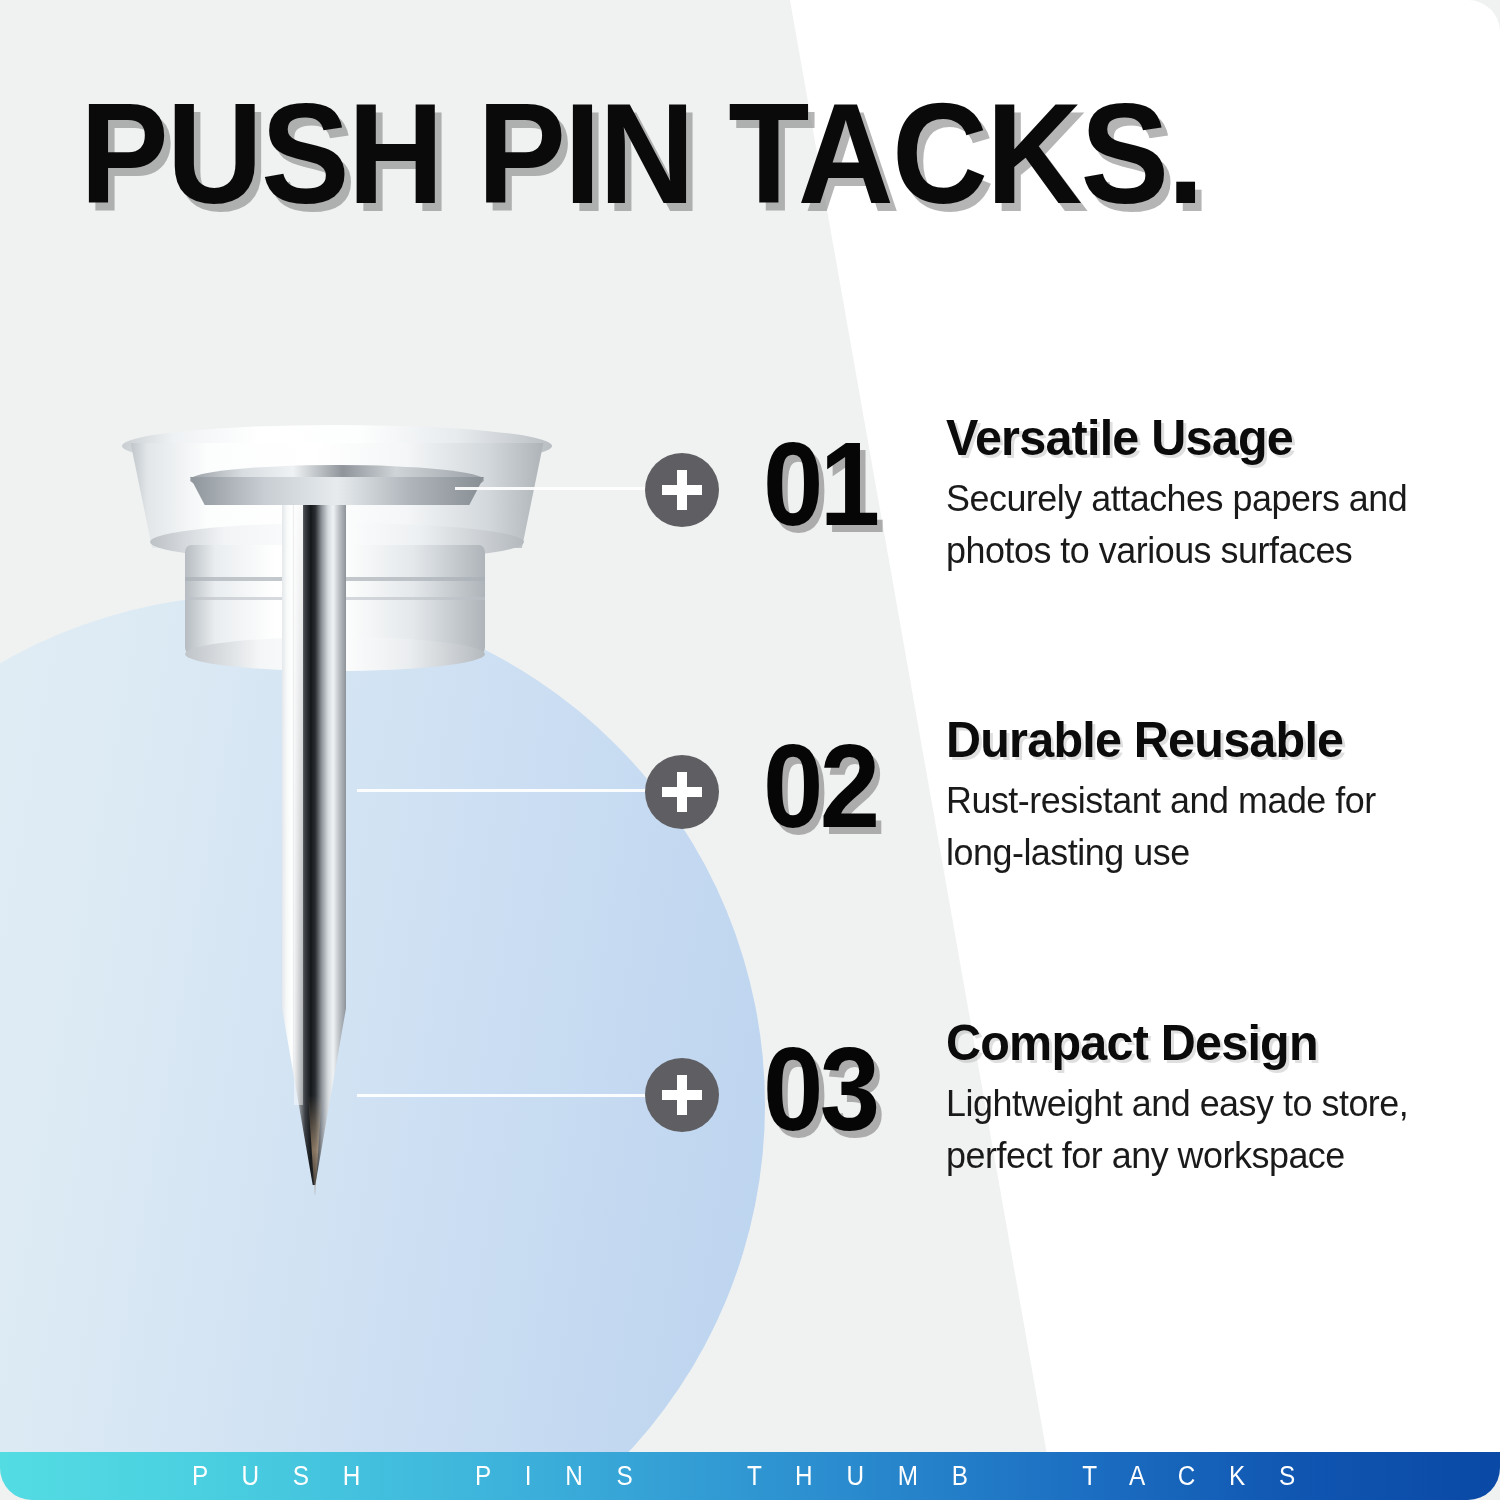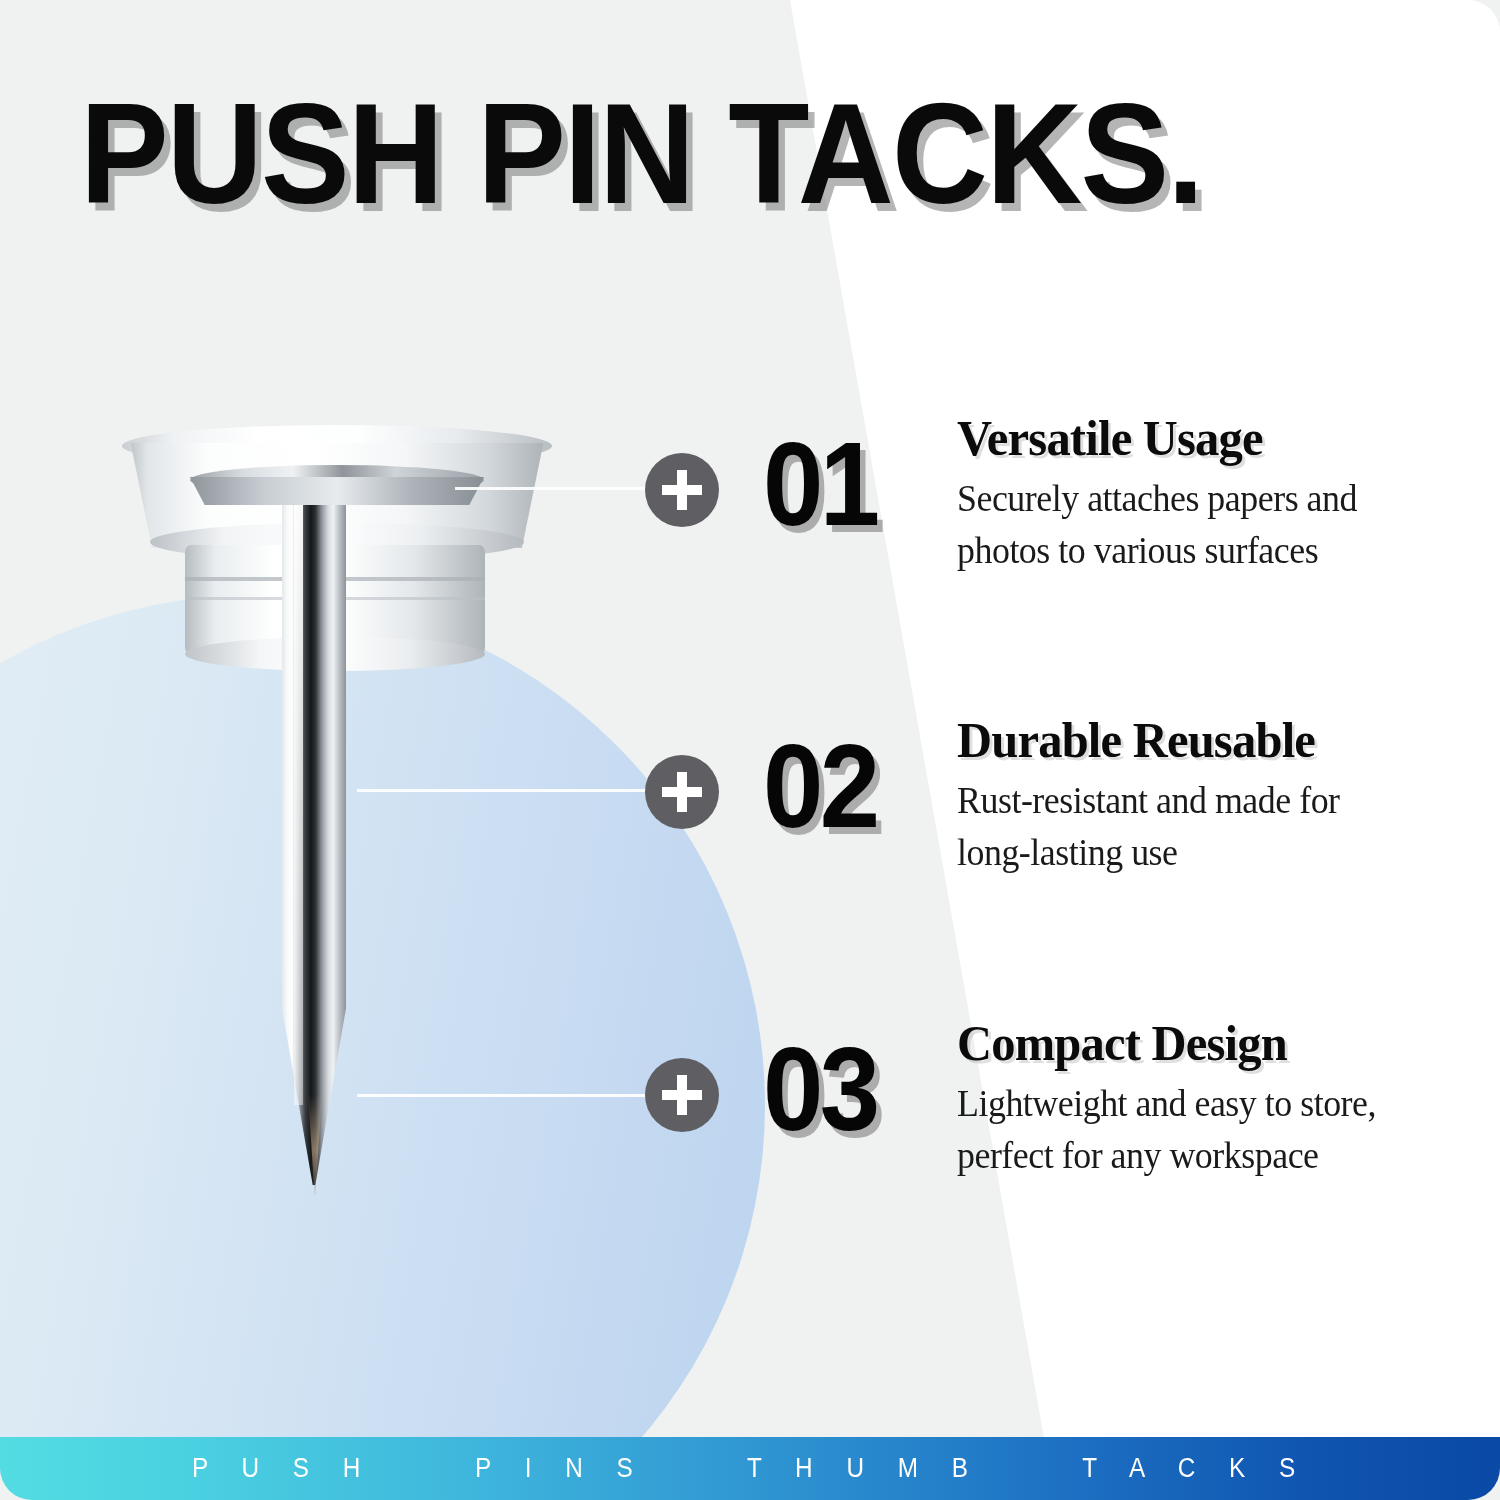--- a/index.html
+++ b/index.html
@@ -132,21 +132,21 @@
 
   .fnum {
     position:absolute; left:118px; top:-28px;
     font-size:118px; line-height:1;
     font-weight:bold; letter-spacing:-4px;
     color:#060606;
     transform:scaleX(0.92);
     transform-origin:left top;
     text-shadow:6px 7px 0 rgba(125,125,125,0.6);
   }
-  .ftext { position:absolute; left:312px; top:-42px; width:540px;font-family:Liberation Serif, serif; }
+  .ftext { position:absolute; left:301px; top:-42px; width:540px; }
   .fhead {
     font-size:50px; line-height:1.08;
     font-weight:bold; letter-spacing:-0.8px;
     color:#0B0B0B;
     white-space:nowrap;
     transform:scaleX(0.97);
     transform-origin:left top;
     text-shadow:3px 3px 0 rgba(140,140,140,0.28);
   }
   .fbody {
@@ -155,21 +155,21 @@
     font-weight:normal; letter-spacing:-0.5px;
     color:#1A1A1A;
     transform:scaleX(0.97);
     transform-origin:left top;
   }
   .fbody span { display:block; white-space:nowrap; }
 
   
   .banner {
     position:absolute; left:0; bottom:0;
-    width:1500px; height:63px;
+    width:1500px; height:48px;
     background:linear-gradient(90deg,#54DCE3 0%,#49CFE0 14%,#3EB5DC 32%,#2E93D1 52%,#1C6FC2 72%,#0F54B0 88%,#0A49A6 100%);
     display:flex; align-items:center; justify-content:center;margin-top:32px;
   }
   .banner-text {
     color:#FFFFFF;
     font-size:27px;
     font-weight:normal;
     letter-spacing:15px;
     white-space:pre;
     transform:scaleX(0.9);

